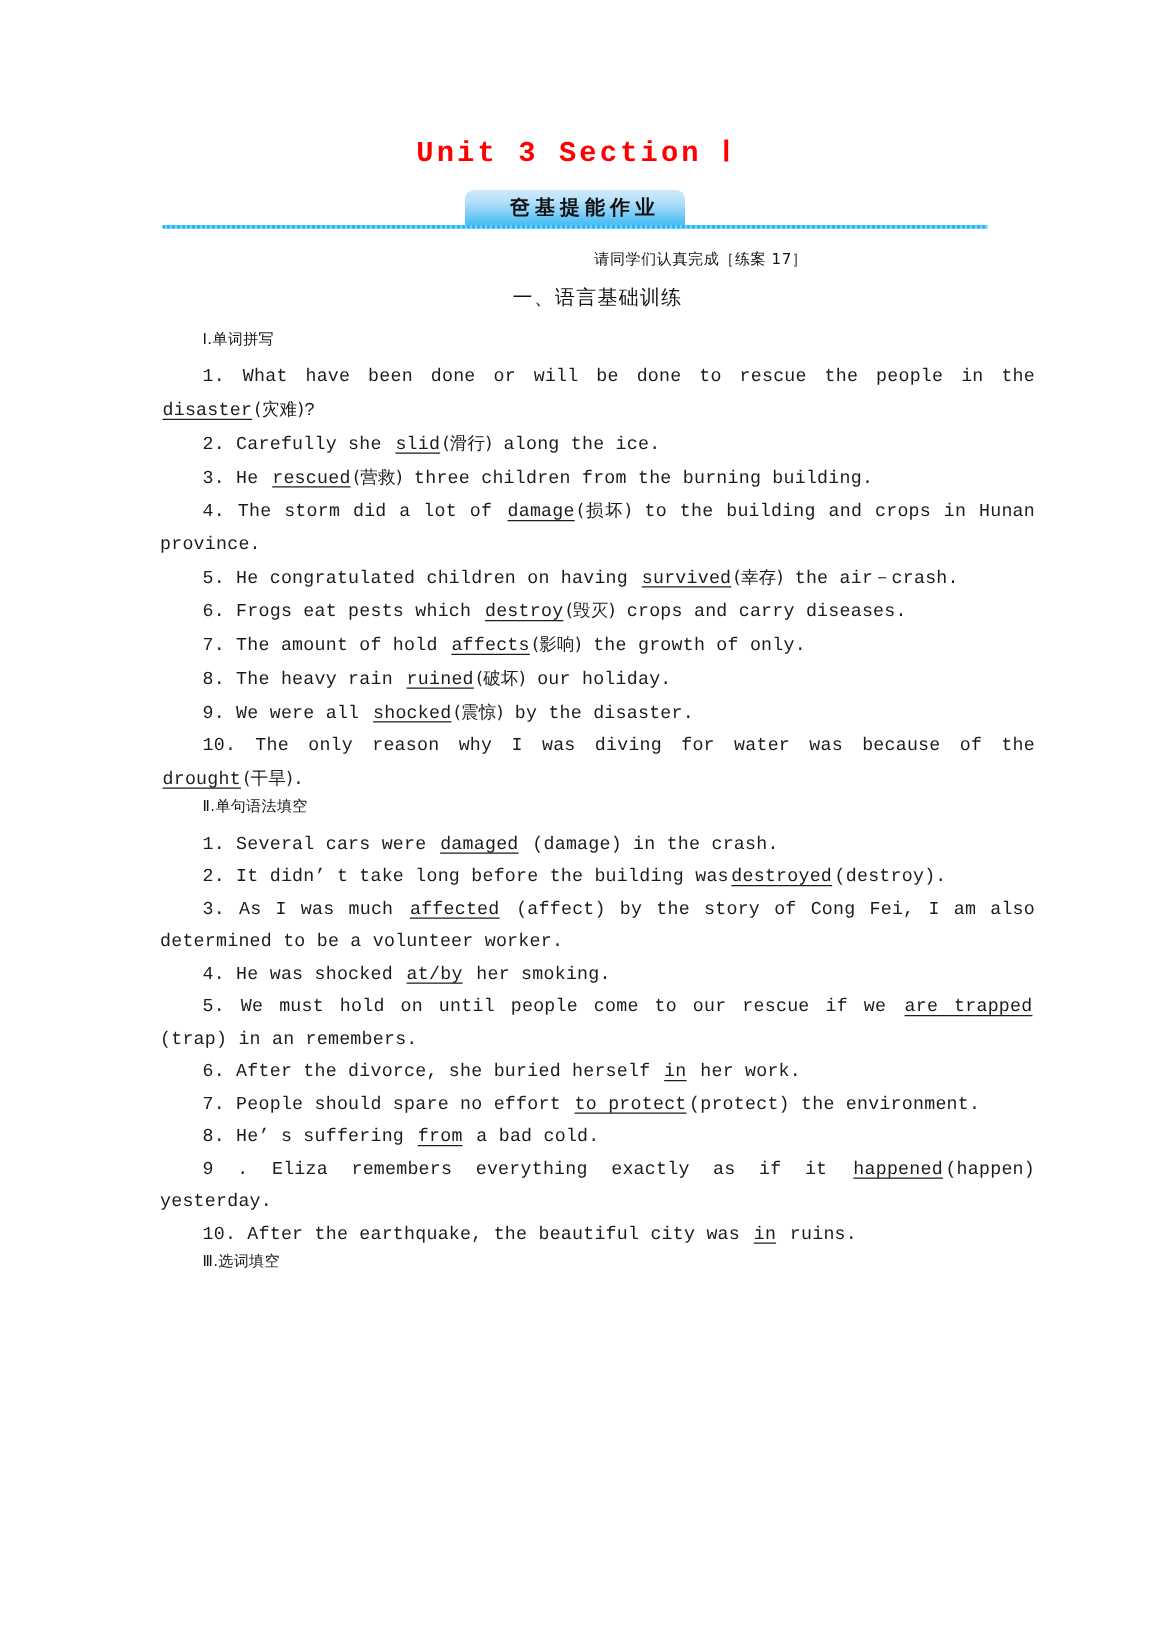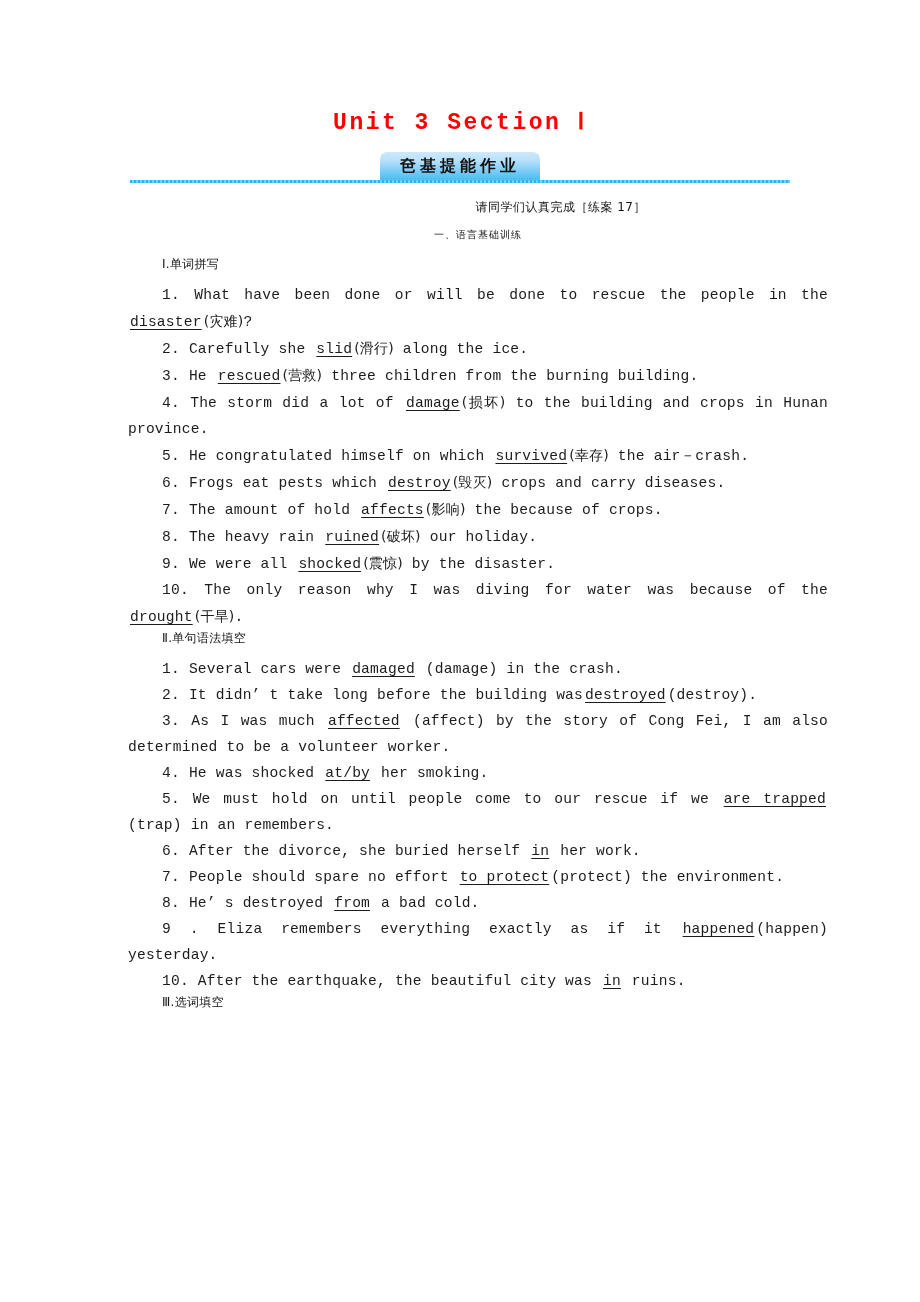--- a/index.html
+++ b/index.html
@@ -42,21 +42,21 @@
     left: 0;
     top: 152px;
     width: 920px;
     height: 34px;
   }
   .badge {
     position: absolute;
     left: 50%;
     transform: translateX(-50%);
     top: 0;
-    padding: 3px 20px 5px 20px;
+    padding: 3px 20px 5px 36px;
     border-radius: 7px 7px 3px 3px;
     background: linear-gradient(180deg,
         #cfe9fb 0%,
         #b8e1fa 28%,
         #7fcdf6 62%,
         #4ec0f5 88%,
         #46bcf3 100%);
     color: #111111;
     font-weight: bold;
     font-size: 16px;
@@ -93,21 +93,21 @@
   .content {
     position: absolute;
     left: 128px;
     top: 228px;
     width: 700px;
   }
 
   .part-heading {
     text-align: center;
     font-family: "DejaVu Sans", "Liberation Sans", sans-serif;
-    font-size: 10px;
+    font-size: 16px;
     color: #141414;
     letter-spacing: 1px;
     margin: 0 0 14px 0;
   }
 
   .sub-heading {
     font-family: "DejaVu Sans", "Liberation Sans", sans-serif;
     font-size: 12px;
     color: #141414;
     margin: 0 0 9px 0;
@@ -183,37 +183,37 @@
 
     <p class="q">
       <span>4.</span>
       <span>The storm did a lot of</span>
       <span class="blank">damage</span><span class="cn">(损坏)</span>
       <span>to the building and crops in Hunan province.</span>
     </p>
 
     <p class="q">
       <span>5.</span>
-      <span>He congratulated himself on which</span>
+      <span>He congratulated children on having</span>
       <span class="blank">survived</span><span class="cn">(幸存)</span>
       <span>the air－crash.</span>
     </p>
 
     <p class="q">
       <span>6.</span>
       <span>Frogs eat pests which</span>
       <span class="blank">destroy</span><span class="cn">(毁灭)</span>
       <span>crops and carry diseases.</span>
     </p>
 
     <p class="q">
       <span>7.</span>
       <span>The amount of hold</span>
       <span class="blank">affects</span><span class="cn">(影响)</span>
-      <span>the because of crops.</span>
+      <span>the growth of only.</span>
     </p>
 
     <p class="q">
       <span>8.</span>
       <span>The heavy rain</span>
       <span class="blank">ruined</span><span class="cn">(破坏)</span>
       <span>our holiday.</span>
     </p>
 
     <p class="q">
@@ -278,21 +278,21 @@
 
     <p class="q">
       <span>7.</span>
       <span>People should spare no effort</span>
       <span class="blank">to protect</span><span>(protect)</span>
       <span>the environment.</span>
     </p>
 
     <p class="q">
       <span>8.</span>
-      <span>He’ s destroyed</span>
+      <span>He’ s suffering</span>
       <span class="blank">from</span>
       <span></span>
       <span>a bad cold.</span>
     </p>
 
     <p class="q justify-wide">
       <span>9 .</span>
       <span>Eliza remembers everything exactly as if it</span>
       <span class="blank">happened</span><span>(happen)</span>
       <span>yesterday.</span>

